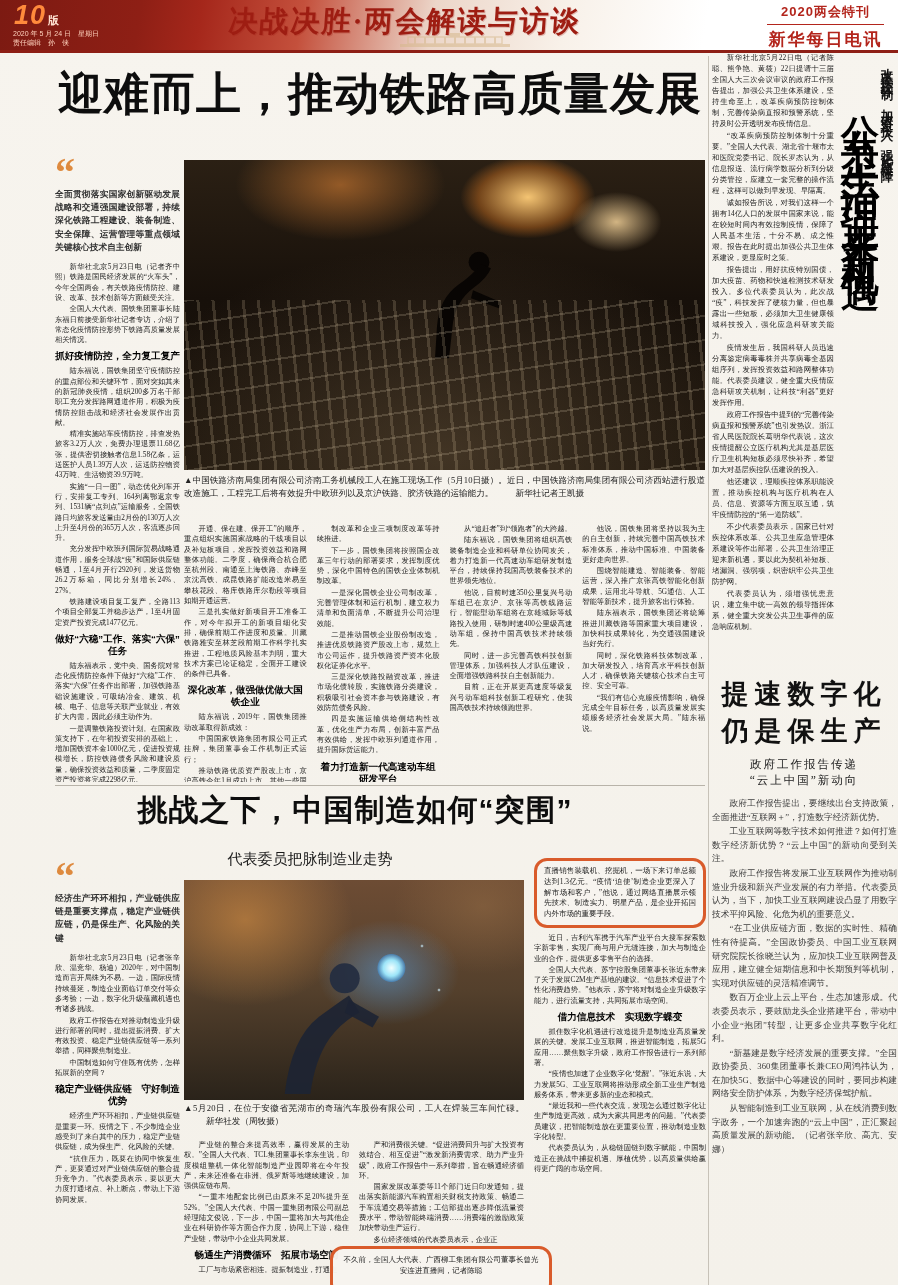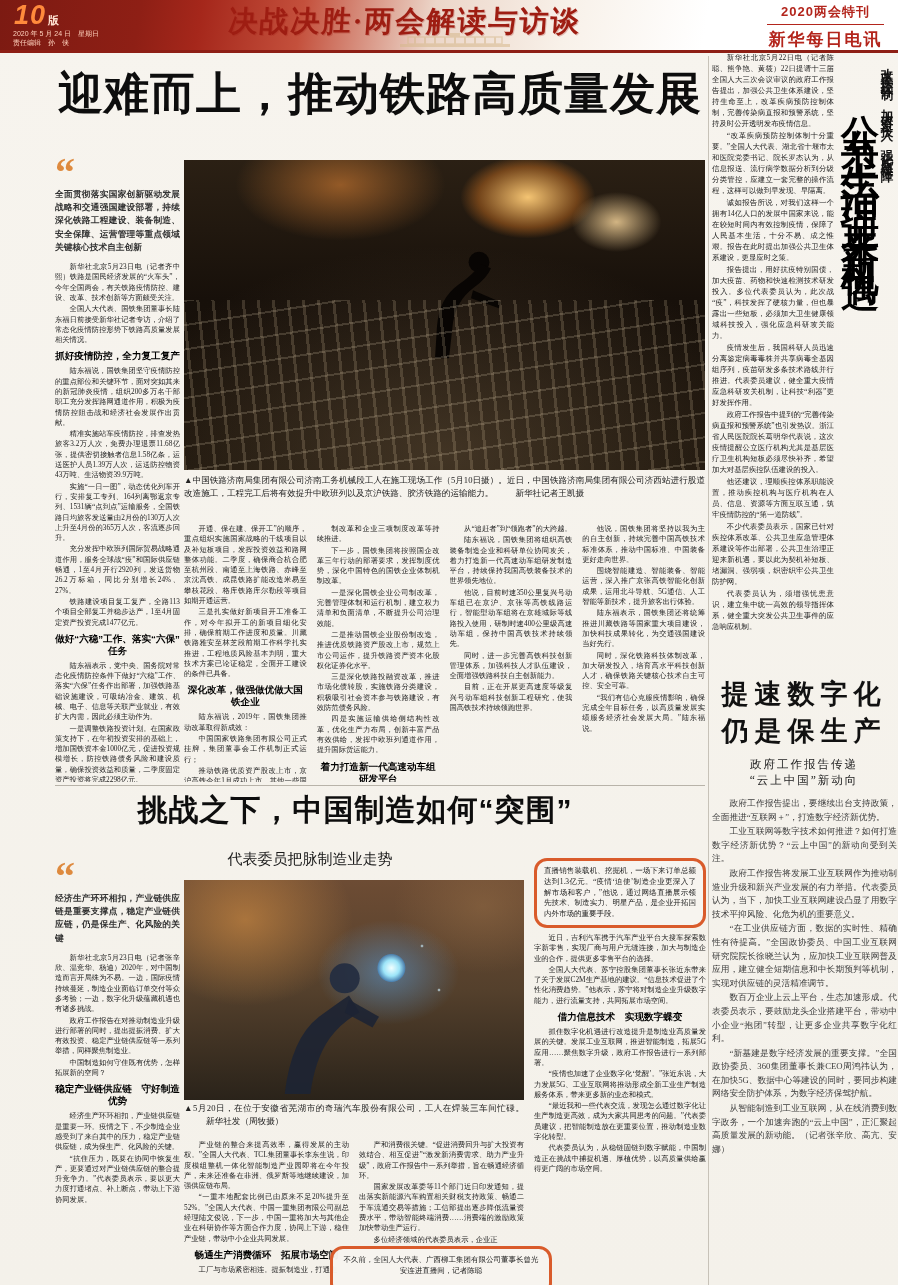--- a/index.html
+++ b/index.html
@@ -188,21 +188,21 @@
         <div class="col-p">同时，深化铁路科技体制改革，加大研发投入，培育高水平科技创新人才，确保铁路关键核心技术自主可控、安全可靠。</div>
         <div class="col-p">“我们有信心克服疫情影响，确保完成全年目标任务，以高质量发展实绩服务经济社会发展大局。”陆东福说。</div>
       </div>
   </div>
 
   <div class="health-text col">
       <div class="col-p">新华社北京5月22日电（记者陈聪、熊争艳、黄筱）22日提请十三届全国人大三次会议审议的政府工作报告提出，加强公共卫生体系建设，坚持生命至上，改革疾病预防控制体制，完善传染病直报和预警系统，坚持及时公开透明发布疫情信息。</div>
       <div class="col-p">“改革疾病预防控制体制十分重要。”全国人大代表、湖北省十堰市太和医院党委书记、院长罗杰认为，从信息报送、流行病学数据分析到分级分类管控，应建立一套完整的操作流程，这样可以做到早发现、早隔离。</div>
       <div class="col-p">诚如报告所说，对我们这样一个拥有14亿人口的发展中国家来说，能在较短时间内有效控制疫情，保障了人民基本生活，十分不易、成之惟艰。报告在此时提出加强公共卫生体系建设，更显应时之策。</div>
       <div class="col-p">报告提出，用好抗疫特别国债，加大疫苗、药物和快速检测技术研发投入。多位代表委员认为，此次战“疫”，科技发挥了硬核力量，但也暴露出一些短板，必须加大卫生健康领域科技投入，强化应急科研攻关能力。</div>
-      <div class="col-p">疫情发生后，我国科研人员迅速分离鉴定病毒毒株并共享病毒全基因组序列，疫苗研发多条技术路线并行推进。代表委员建议，健全重大疫情应急科研攻关机制，让科技“利器”更好发挥作用。</div>
+      <div class="col-p">疫情发生后，我国科研人员迅速分离鉴定病毒毒株并共享病毒全基因组序列，发挥投资效益和路网整体功能。代表委员建议，健全重大疫情应急科研攻关机制，让科技“利器”更好发挥作用。</div>
       <div class="col-p">政府工作报告中提到的“完善传染病直报和预警系统”也引发热议。浙江省人民医院院长葛明华代表说，这次疫情提醒公立医疗机构尤其是基层医疗卫生机构短板必须尽快补齐，希望加大对基层疾控队伍建设的投入。</div>
       <div class="col-p">他还建议，理顺疾控体系职能设置，推动疾控机构与医疗机构在人员、信息、资源等方面互联互通，筑牢疫情防控的“第一道防线”。</div>
       <div class="col-p">不少代表委员表示，国家已针对疾控体系改革、公共卫生应急管理体系建设等作出部署，公共卫生治理正迎来新机遇，要以此为契机补短板、堵漏洞、强弱项，织密织牢公共卫生防护网。</div>
       <div class="col-p">代表委员认为，须增强忧患意识，建立集中统一高效的领导指挥体系，健全重大突发公共卫生事件的应急响应机制。</div>
     </div>
   <div class="health-title">公共卫生治理迎来新机遇</div>
   <div class="health-kicker">改革疾控体制　加大研发投入　强化应急保障</div>
 
   <div class="dg-title">
     <div>提速数字化</div>

